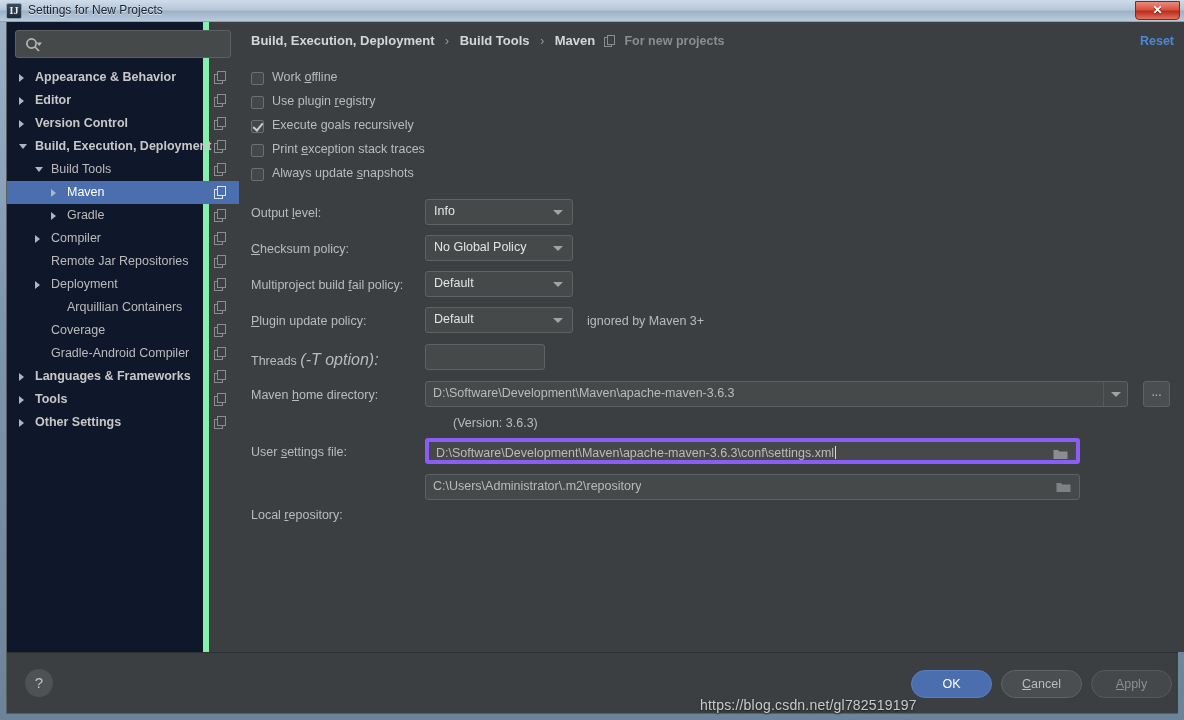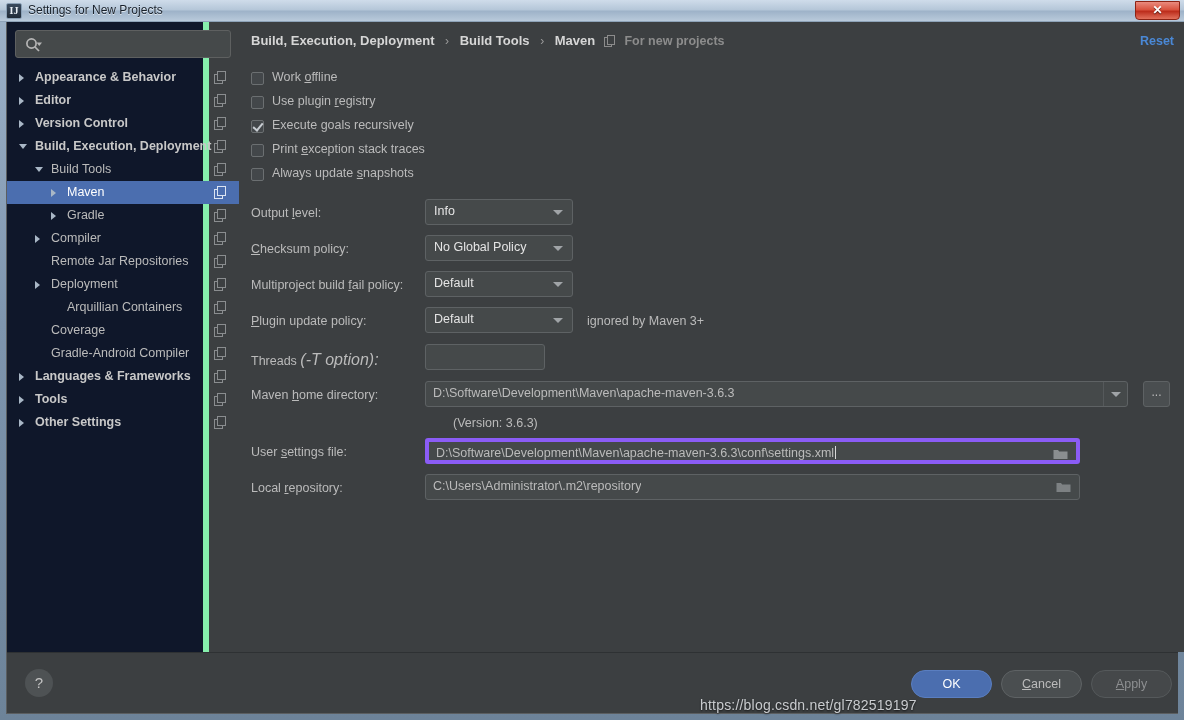--- a/index.html
+++ b/index.html
@@ -547,21 +547,21 @@
       <div class="f-label" style="left:10px; top:423px;">
         <span>User </span><span class="mn">s</span><span>ettings file:</span>
       </div>
       <div class="txtfield focused" style="left:184px; top:416px; width:655px;">
         <div class="tval"><span>D:\Software\Development\Maven\apache-maven-3.6.3\conf\settings.xml</span><span class="caret"></span></div>
         <svg class="folder-ico" viewBox="0 0 15 12">
           <path d="M0.5 2 L5 2 L6.2 3.6 L14.5 3.6 L14.5 11 L0.5 11 Z" fill="#8a8e90"></path>
         </svg>
       </div>
 
-      <div class="f-label" style="left:10px; top:459px;">
+      <div class="f-label" style="left:10px; top:486px;">
         <span>Local </span><span class="mn">r</span><span>epository:</span>
       </div>
       <div class="txtfield" style="left:184px; top:452px; width:655px;">
         <div class="tval">C:\Users\Administrator\.m2\repository</div>
         <svg class="folder-ico" viewBox="0 0 15 12">
           <path d="M0.5 2 L5 2 L6.2 3.6 L14.5 3.6 L14.5 11 L0.5 11 Z" fill="#7d8183"></path>
         </svg>
       </div>
 
     </div>

